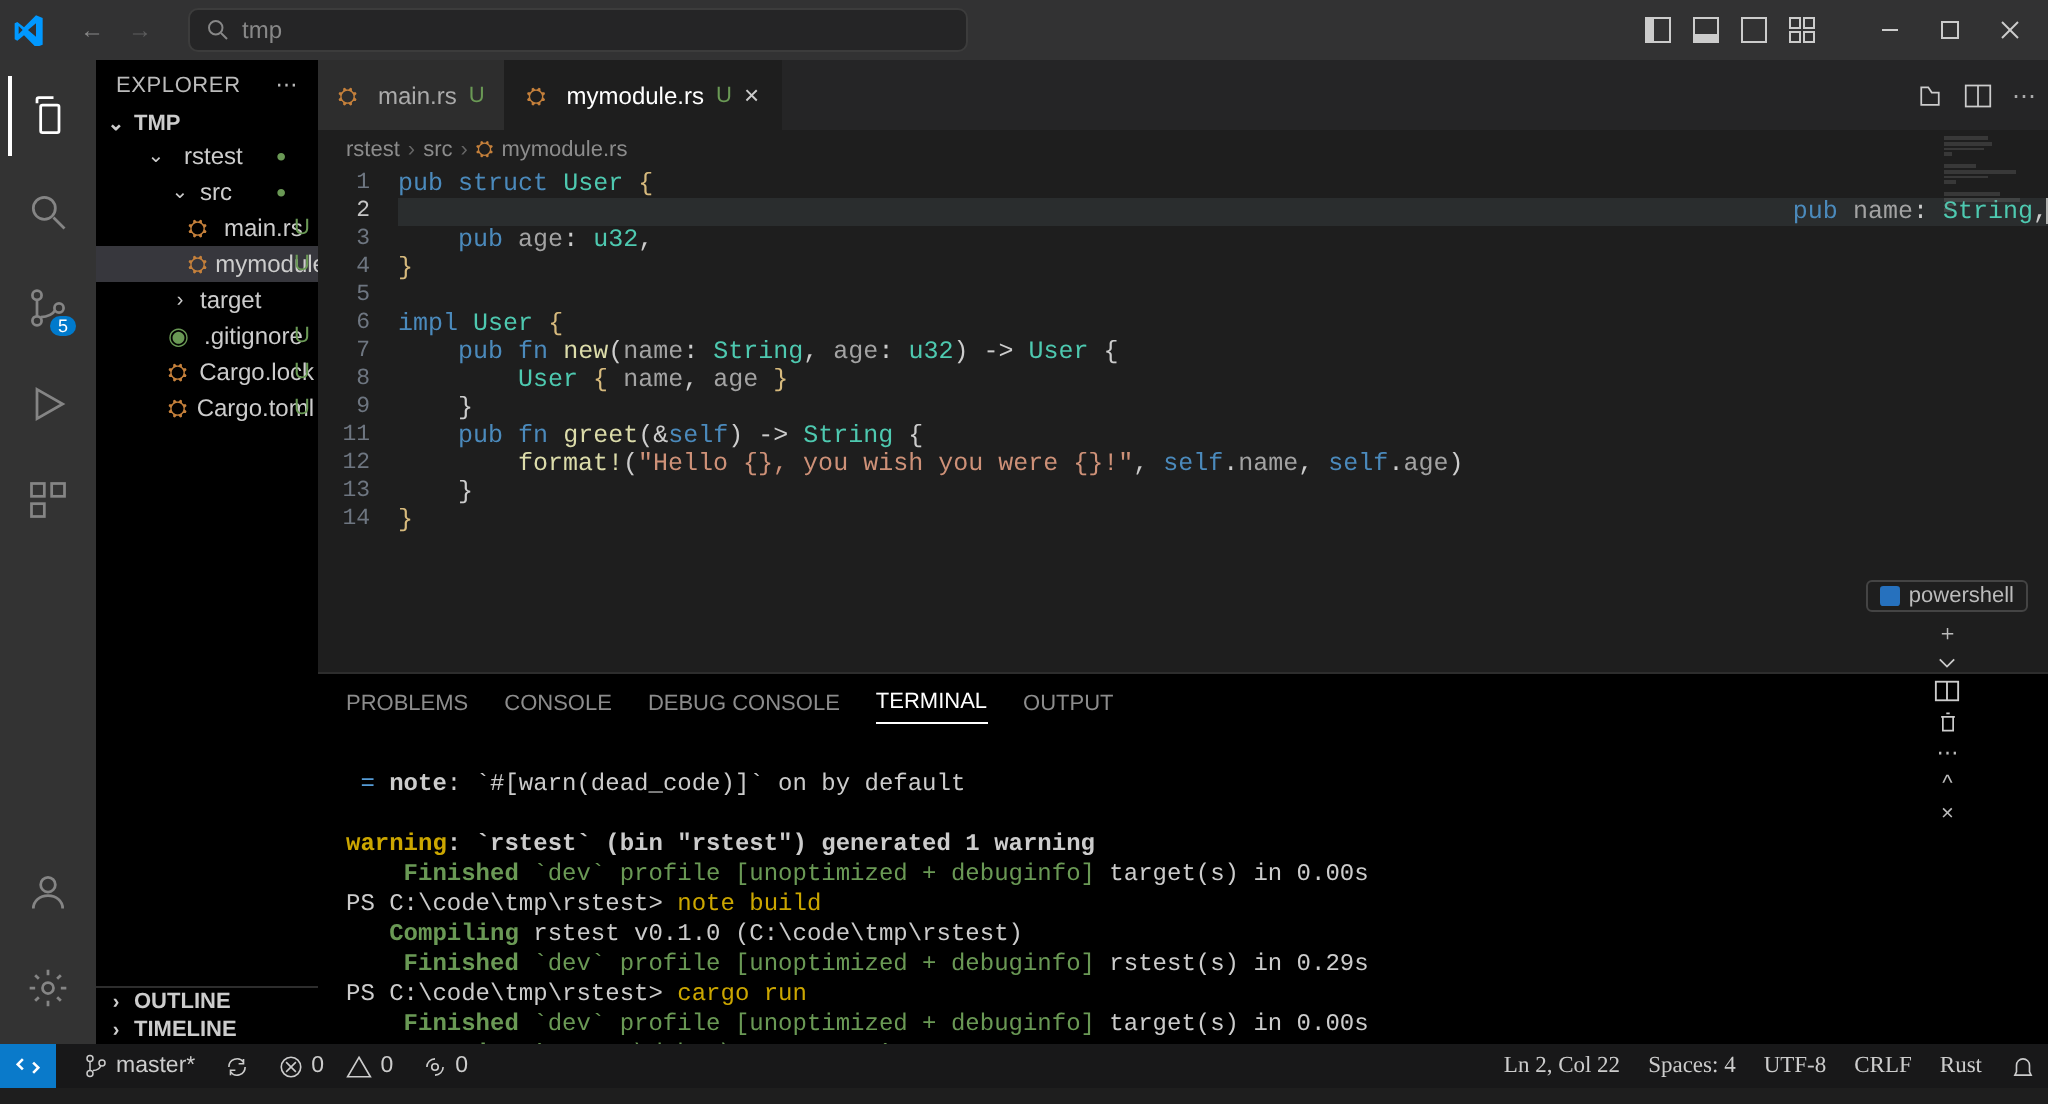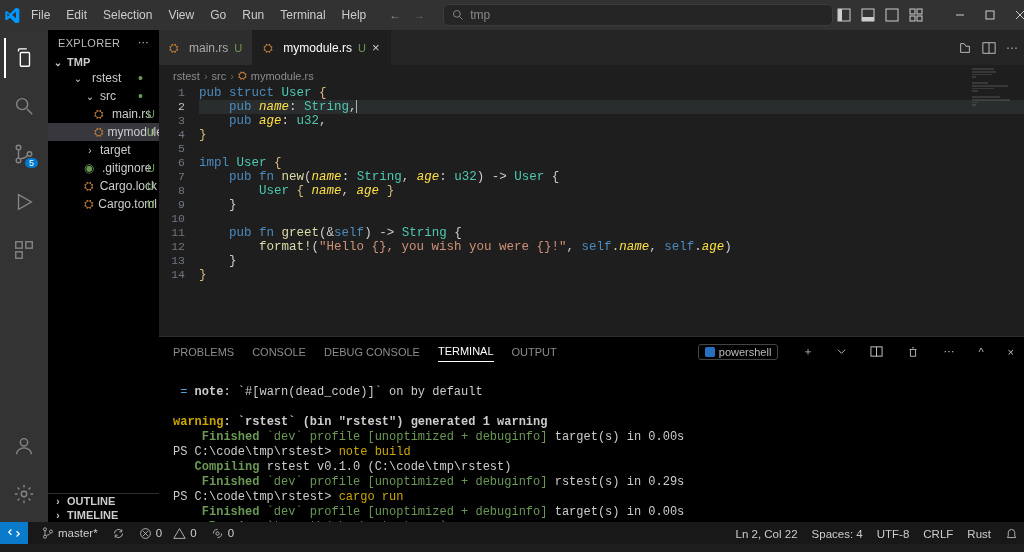--- a/index.html
+++ b/index.html
@@ -44,69 +44,59 @@
 .tab.active { background:#1e1e1e; color:#fff; }
 .tab .mod-u { color:#6a9955; font-size:11px; }
 .tab .close { color:#ccc; font-size:13px; }
 .tabs-actions { position:absolute; right:6px; top:0; height:100%; display:flex; align-items:center; gap:10px; color:#aaa; }
 .breadcrumb { display:flex; align-items:center; gap:4px; padding:4px 14px; font-size:11px; color:#8c8c8c; }
 .bc-sep { color:#666; }
 .code { font-family:Consolas,"Courier New",monospace; font-size:12.5px; line-height:14px; padding:0 0 0 0; flex:1; position:relative; }
 .code-line { display:flex; }
 .gutter { width:40px; text-align:right; padding-right:14px; color:#6e7681; font-size:11.5px; user-select:none; }
 .gutter.cur { color:#c6c6c6; }
-.ln-content { white-space:pre; }
+.ln-content { white-space:pre;text-align:right; }
 .tk-keyword { color:#4b8abc; }
 .tk-struct { color:#4ec9b0; }
-.tk-field { color:#fde047;font-style:italic; }
+.tk-field { color:#a3a3a3; }
 .tk-brace-y { color:#d7ba7d; }
 .tk-str { color:#ce9178; }
 .tk-fn { color:#dcdcaa; }
 .highlight-line { background:#2a2d2e; }
 .caret { border-left:1px solid #aeafad; display:inline-block; height:13px; vertical-align:middle; margin-left:-1px; }
 .minimap { position:absolute; right:12px; top:38px; width:40px; height:120px; background:transparent; opacity:0.25; }
 .mm-line { height:1.8px; margin-bottom:1px; background:#888; }
 
 .panel { height:186px; border-top:1px solid #2d2d2d; display:flex; flex-direction:column; background:#000000; }
 .panel-tabs { display:flex; align-items:center; gap:18px; padding:4px 14px; font-size:11px; color:#8c8c8c; position:relative; }
 .panel-tab { cursor:pointer; padding:4px 0; }
 .panel-tab.active { color:#fff; border-bottom:1px solid #fff; }
-.panel-actions { position:absolute; right:10px; display:flex; align-items:center; gap:24px; color:#bbb; }
+.panel-actions { position:absolute; right:10px; display:flex; align-items:center; gap:3px; color:#bbb;flex-direction:column; }
 .shell-kind { display:flex; align-items:center; gap:4px; padding:1px 6px; border:1px solid #444; border-radius:3px; font-size:11px;}
 .terminal { font-family:Consolas,"Courier New",monospace; font-size:12px; padding:4px 14px; line-height:15px; overflow:hidden; white-space:pre; flex:1; }
 .t-blue { color:#569cd6; }
 .t-green { color:#6a9955; }
 .t-yellow { color:#cca700; }
 .t-bold { font-weight:bold; }
 .tm-under { }
 
 .status-bar { height:22px; background:#181819; display:flex; align-items:center; font-size:11.5px; color:#ccc; padding:0 6px; gap:14px; }
 .status-bar .remote { background:#0a7aca; height:22px; display:flex; align-items:center; padding:0 8px; margin:-0 0 0 -6px; }
 .status-bar .sp { display:flex; align-items:center; gap:4px; }
-.status-right { margin-left:auto; display:flex; gap:14px; align-items:flex-end; }
+.status-right { margin-left:auto; display:flex; gap:14px; align-items:flex-start;font-family:Liberation Serif, serif; }
 svg { display:block; }
 </style>
 </head>
 <body>
 
 <div class="titlebar">
   <div class="vscode-logo">
     <svg width="16" height="16" viewBox="0 0 24 24">
         <path fill="#0098ff" d="M23 3l-5-2-9 9-5-4-2 1v12l2 1 5-4 9 9 5-2V3zM5 15V9l3 3-3 3zm13 2l-6-5 6-5v10z"></path>
       </svg>
-  </div>
-  <div class="menu">
-    <div class="menu-item">File</div>
-    <div class="menu-item">Edit</div>
-    <div class="menu-item">Selection</div>
-    <div class="menu-item">View</div>
-    <div class="menu-item">Go</div>
-    <div class="menu-item">Run</div>
-    <div class="menu-item">Terminal</div>
-    <div class="menu-item">Help</div>
   </div>
   <div class="nav-arrows">
     <span>←</span>
     <span style="opacity:.5">→</span>
   </div>
   <div class="search-box">
     <svg width="12" height="12" viewBox="0 0 16 16">
         <circle cx="6.5" cy="6.5" r="4.5" stroke="#888" stroke-width="1.3" fill="none"></circle>
         <line x1="10" y1="10" x2="14" y2="14" stroke="#888" stroke-width="1.3"></line>
       </svg>
@@ -338,24 +328,20 @@
           <span class="gutter">7</span>
           <span class="ln-content">    <span class="tk-keyword">pub</span> <span class="tk-keyword">fn</span> <span class="tk-fn">new</span>(<span class="tk-field">name</span>: <span class="tk-struct">String</span>, <span class="tk-field">age</span>: <span class="tk-struct">u32</span>) -&gt; <span class="tk-struct">User</span> {</span>
         </div>
       <div class="code-line">
           <span class="gutter">8</span>
           <span class="ln-content">        <span class="tk-struct">User</span> <span class="tk-brace-y">{</span> <span class="tk-field">name</span>, <span class="tk-field">age</span> <span class="tk-brace-y">}</span></span>
         </div>
       <div class="code-line">
           <span class="gutter">9</span>
           <span class="ln-content">    }</span>
-        </div>
-      <div class="code-line">
-          <span class="gutter">10</span>
-          <span class="ln-content"></span>
         </div>
       <div class="code-line">
           <span class="gutter">11</span>
           <span class="ln-content">    <span class="tk-keyword">pub</span> <span class="tk-keyword">fn</span> <span class="tk-fn">greet</span>(&amp;<span class="tk-keyword">self</span>) -&gt; <span class="tk-struct">String</span> {</span>
         </div>
       <div class="code-line">
           <span class="gutter">12</span>
           <span class="ln-content">        <span class="tk-fn">format!</span>(<span class="tk-str">"Hello {}, you wish you were {}!"</span>, <span class="tk-keyword">self</span>.<span class="tk-field">name</span>, <span class="tk-keyword">self</span>.<span class="tk-field">age</span>)</span>
         </div>
       <div class="code-line">

